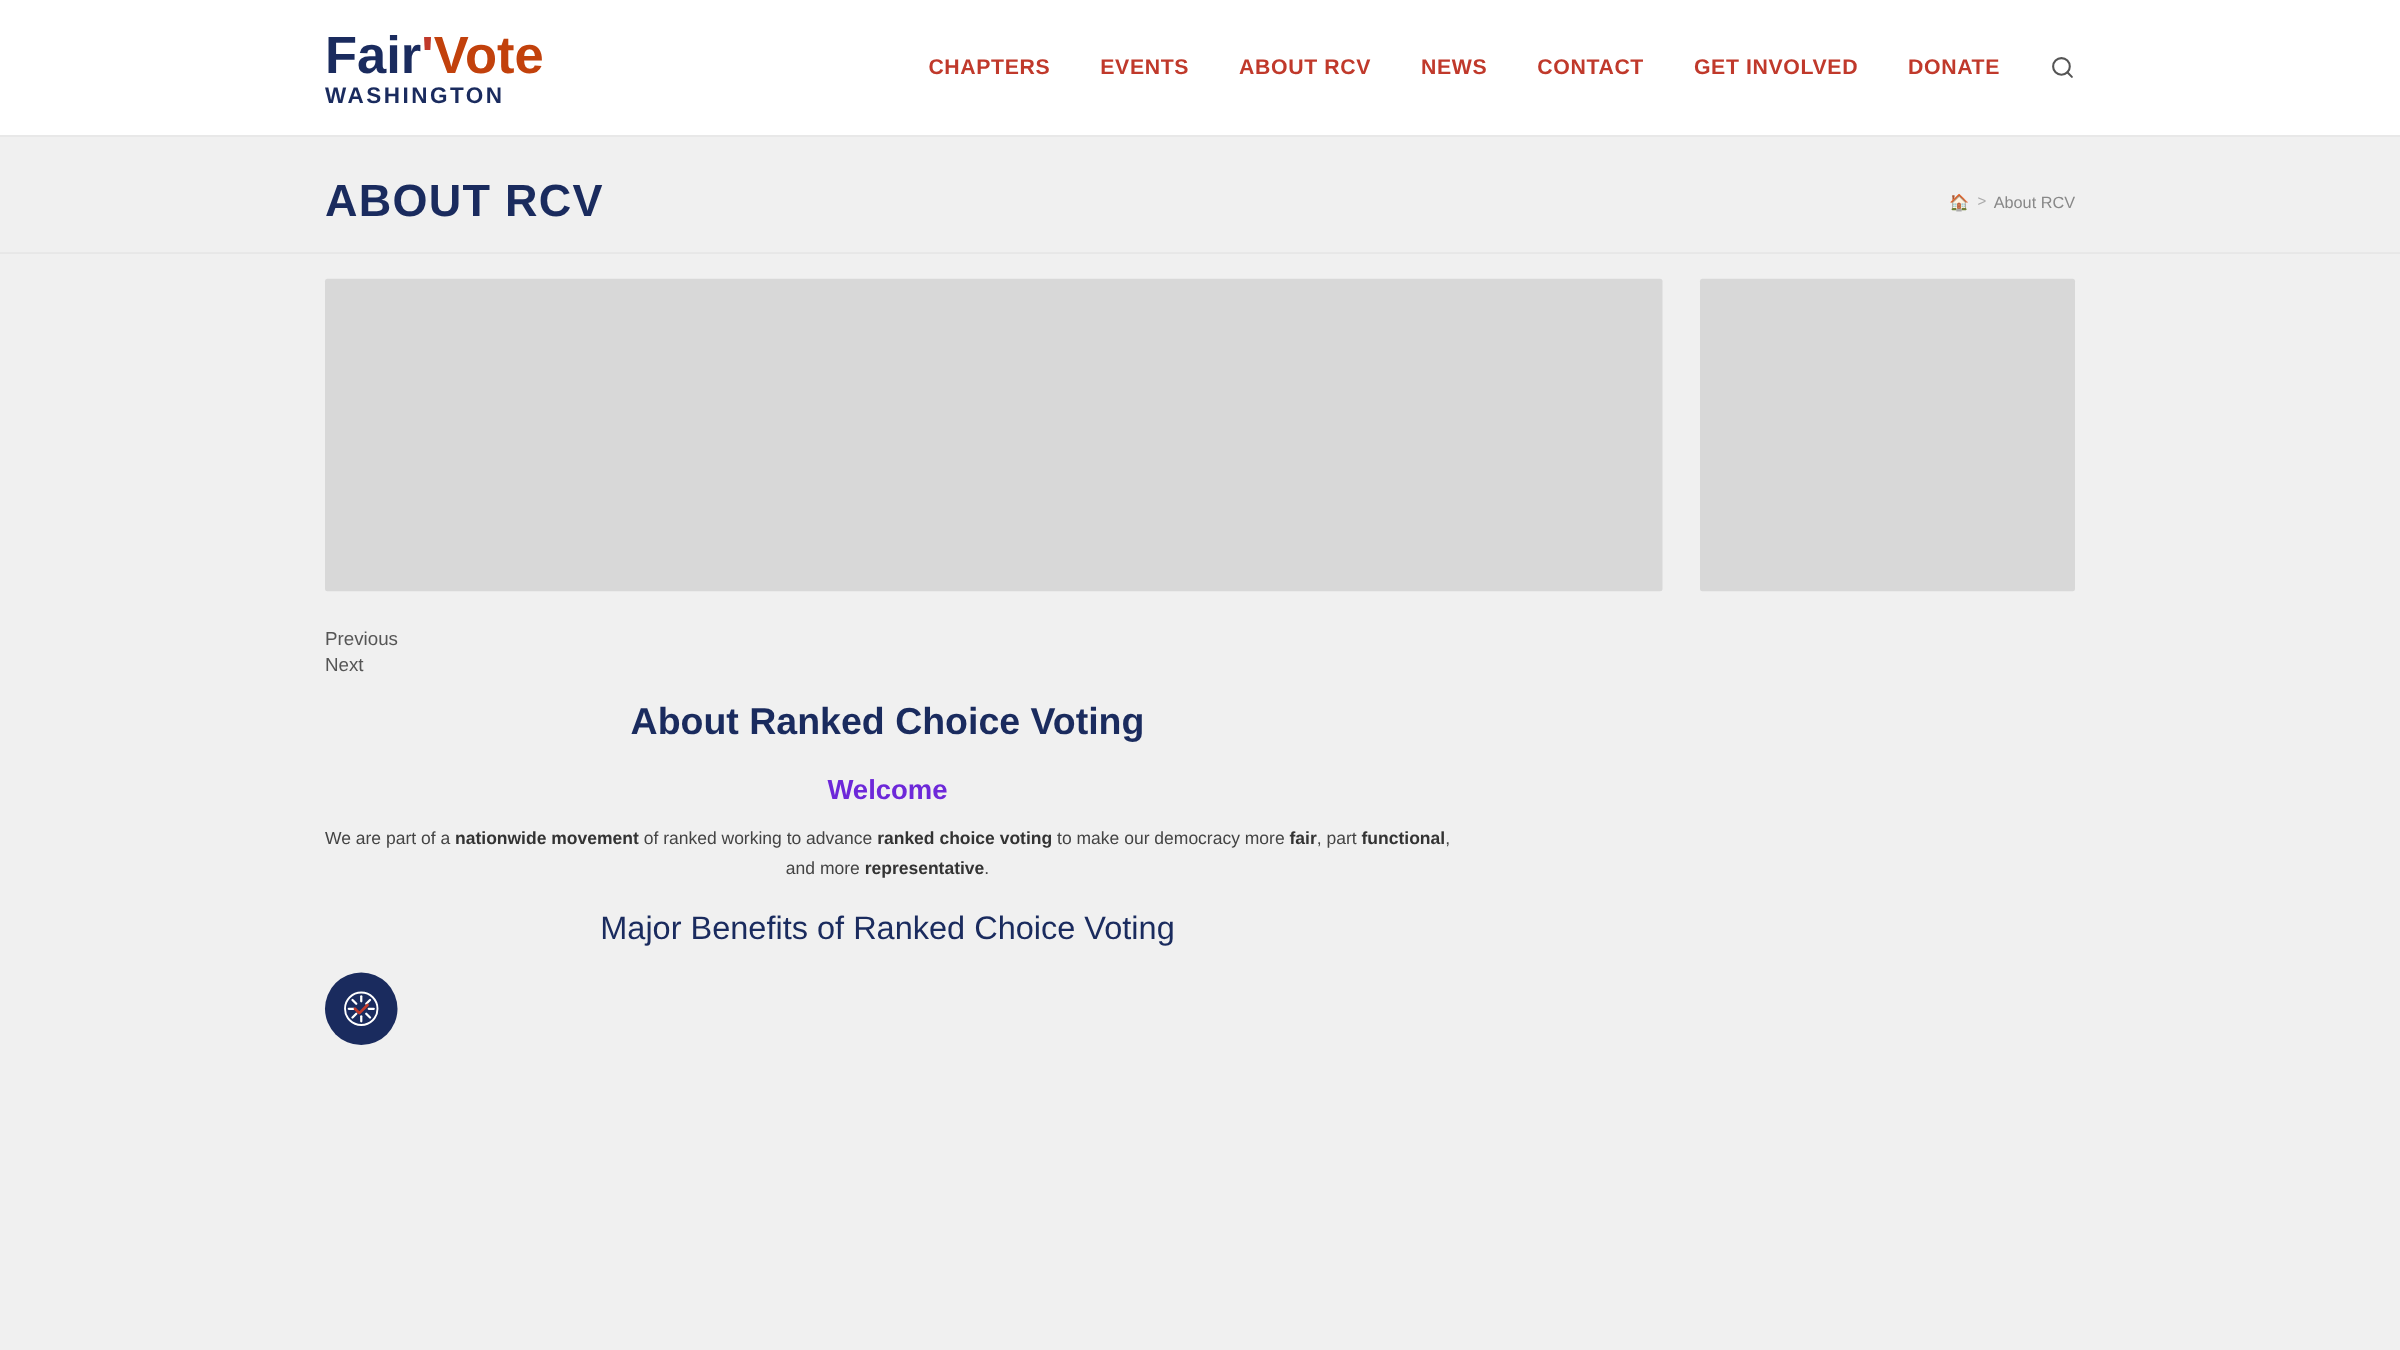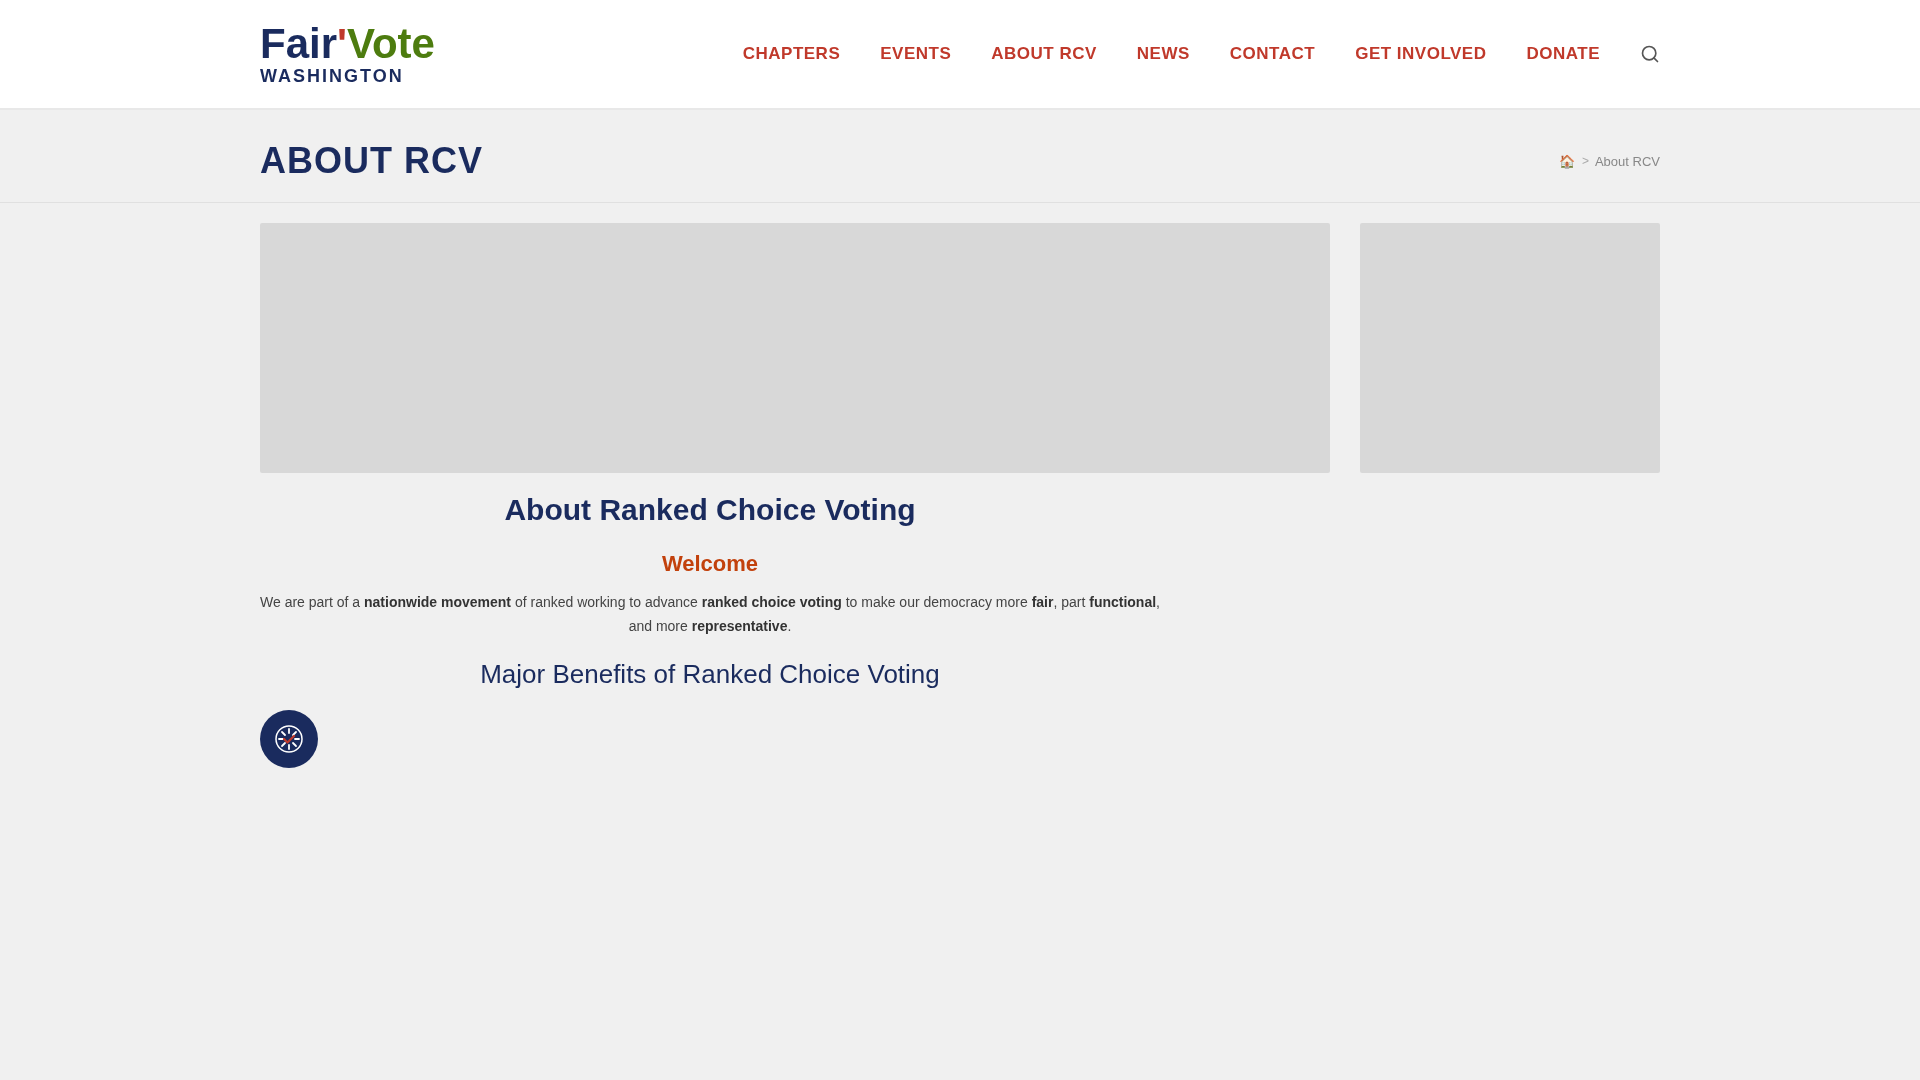--- a/index.html
+++ b/index.html
@@ -165,21 +165,21 @@
     .article-title {
       font-size: 30px;
       font-weight: 700;
       color: #1a2b5e;
       margin-bottom: 24px;
     }
 
     .article-section-title {
       font-size: 22px;
       font-weight: 700;
-      color: #c2410c;
+      color: #6d28d9;
       margin-bottom: 14px;
     }
 
     .article-body {
       font-size: 14px;
       color: #444;
       line-height: 1.7;
       margin-bottom: 20px;
     }
 
@@ -224,21 +224,21 @@
       font-weight: 700;
     }
 
     .logo-mark-apostrophe {
       color: #c0392b;
       font-size: 42px;
       font-weight: 700;
     }
 
     .logo-mark-vote {
-      color: #4d7c0f;
+      color: #c2410c;
       font-size: 42px;
       font-weight: 700;
     }
   </style>
 </head>
 <body>
 
 <header class="header">
   <div class="logo-container">
     <div class="logo-mark">
@@ -277,20 +277,24 @@
   </div>
 </div>
 
 <main class="main-content">
 
   <div class="content-area">
     <div class="video-placeholder"></div>
     <div class="sidebar-placeholder"></div>
   </div>
 
+  <div class="nav-links">
+    <a class="nav-link">Previous</a>
+    <a class="nav-link">Next</a>
+  </div>
 
   <div class="article-content">
     <h2 class="article-title">About Ranked Choice Voting</h2>
 
     <h3 class="article-section-title">Welcome</h3>
 
     <p class="article-body">
       <span>We are part of a </span><strong>nationwide movement</strong><span> of ranked working to advance </span><strong>ranked choice voting</strong><span> to make our democracy more </span><strong>fair</strong><span>, part </span><strong>functional</strong><span>, and more </span><strong>representative</strong><span>.</span>
     </p>
 

